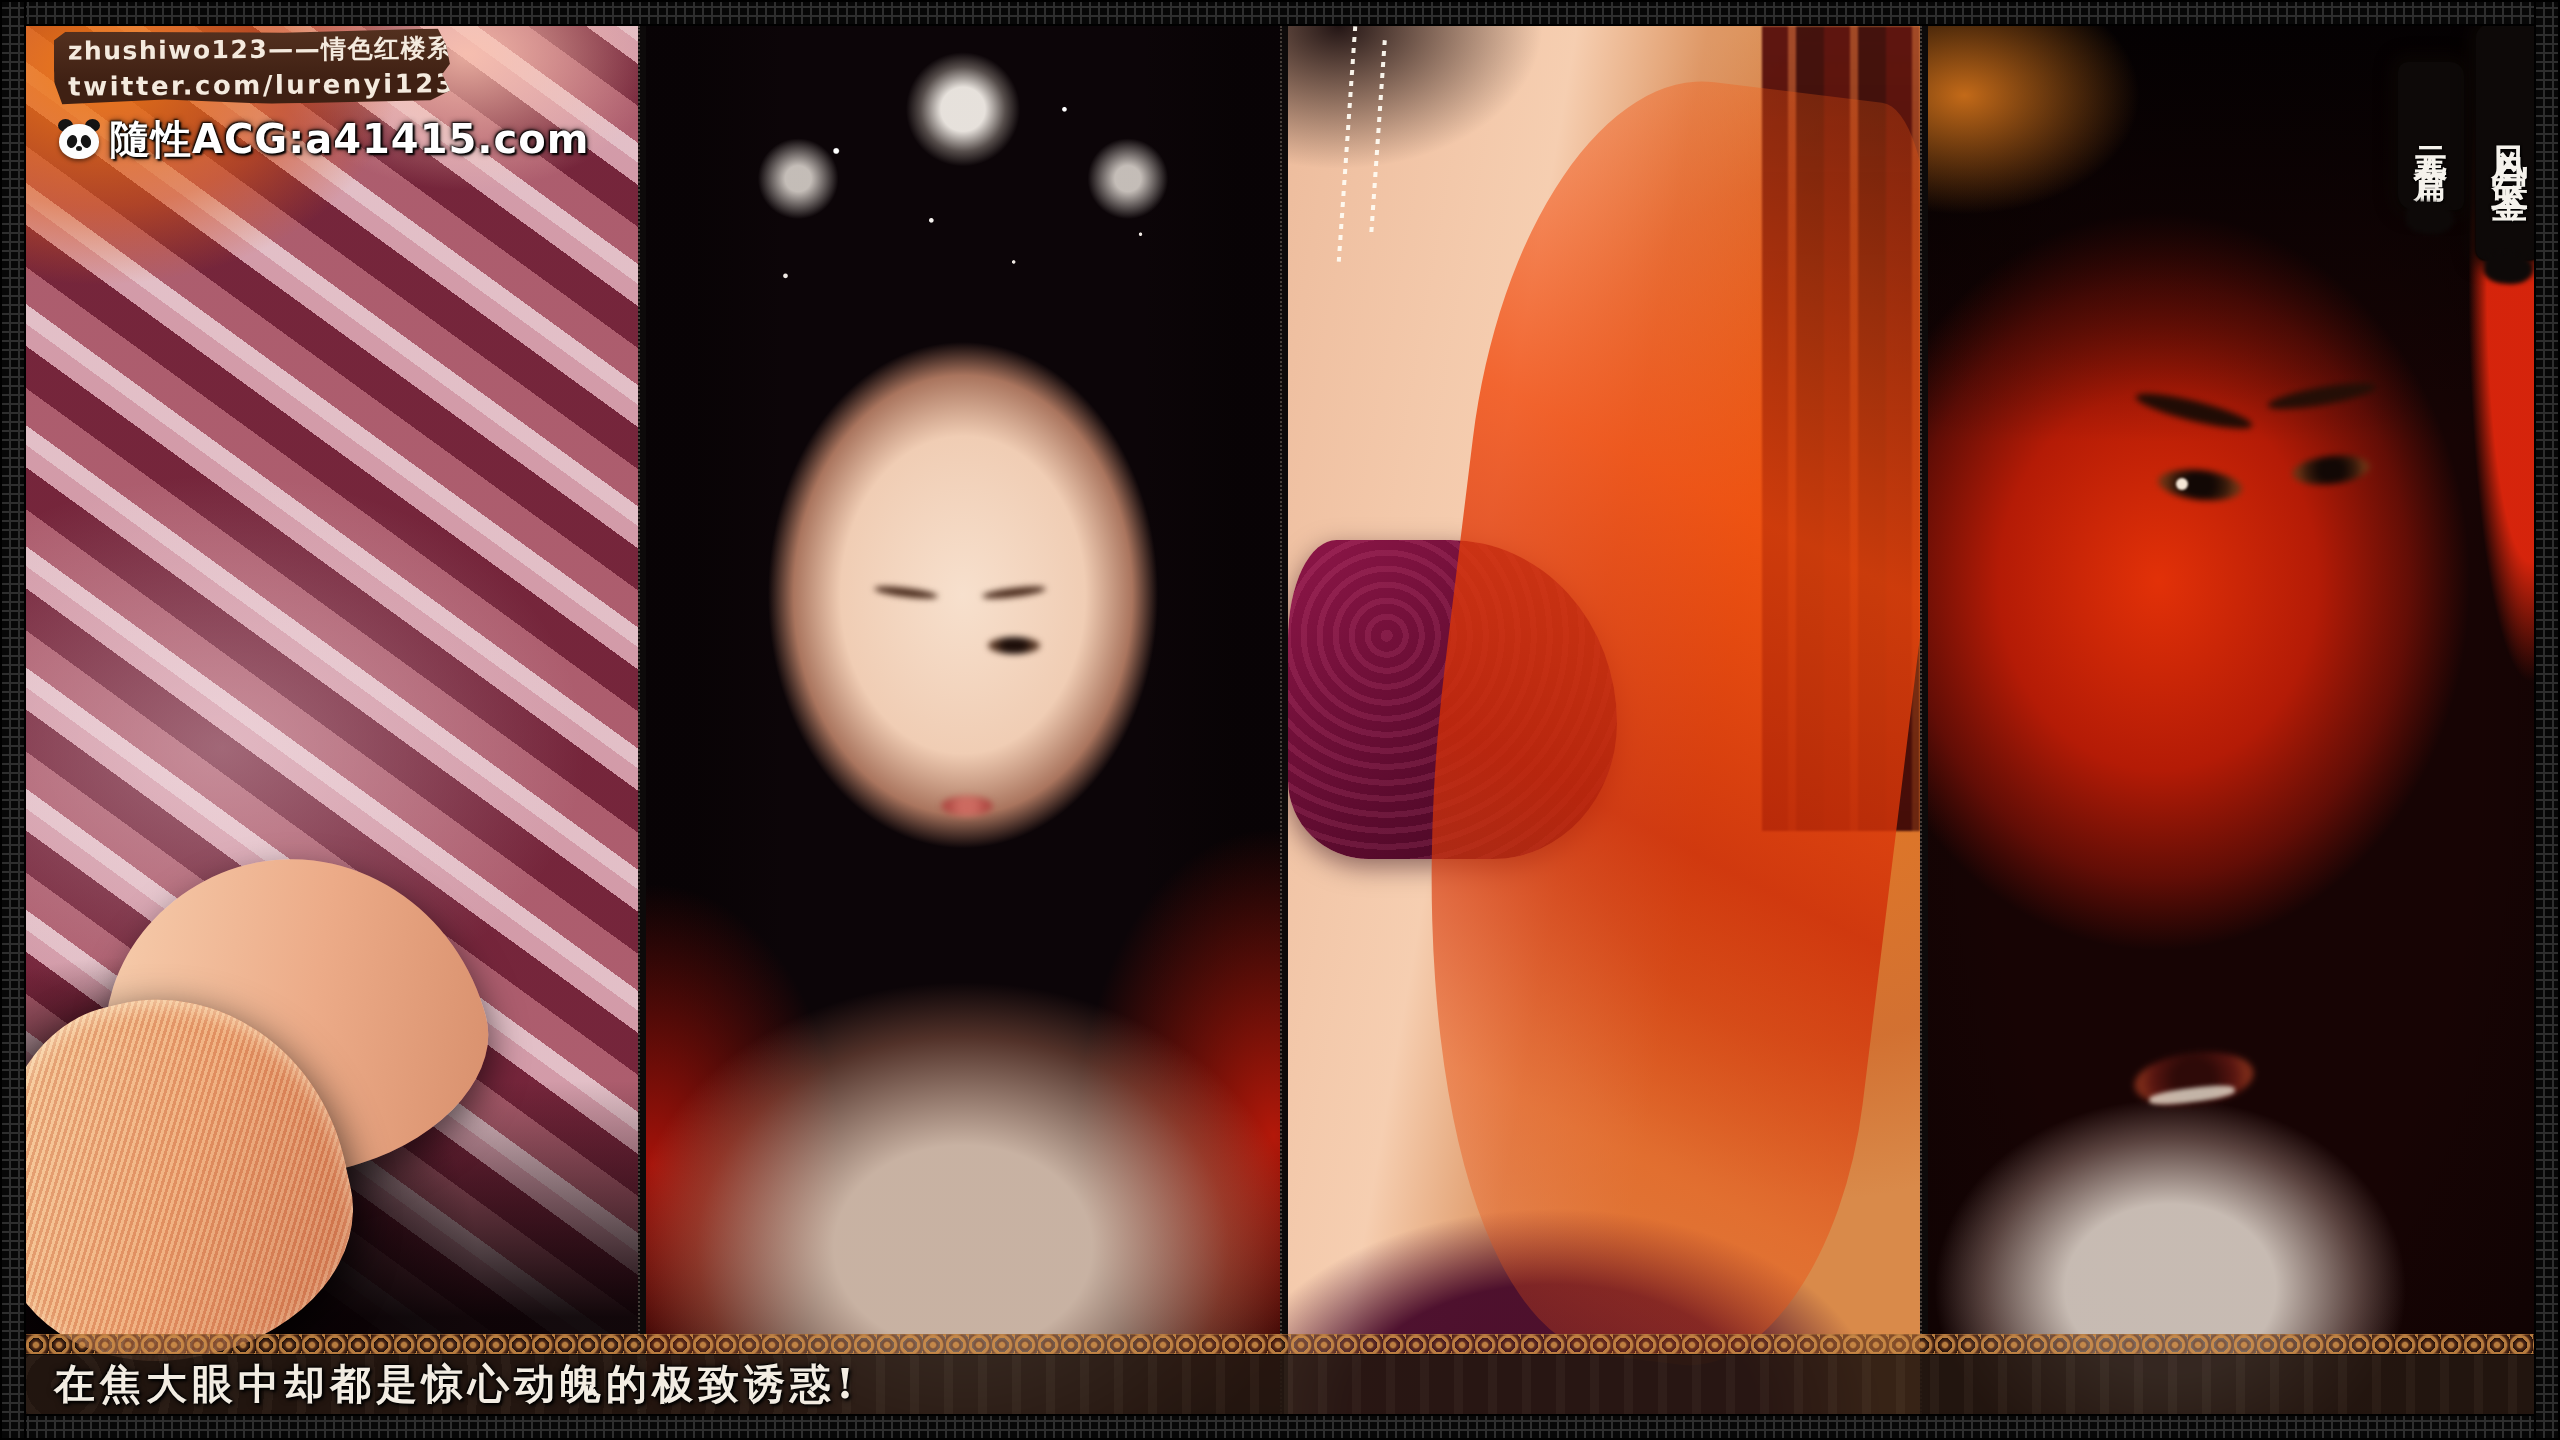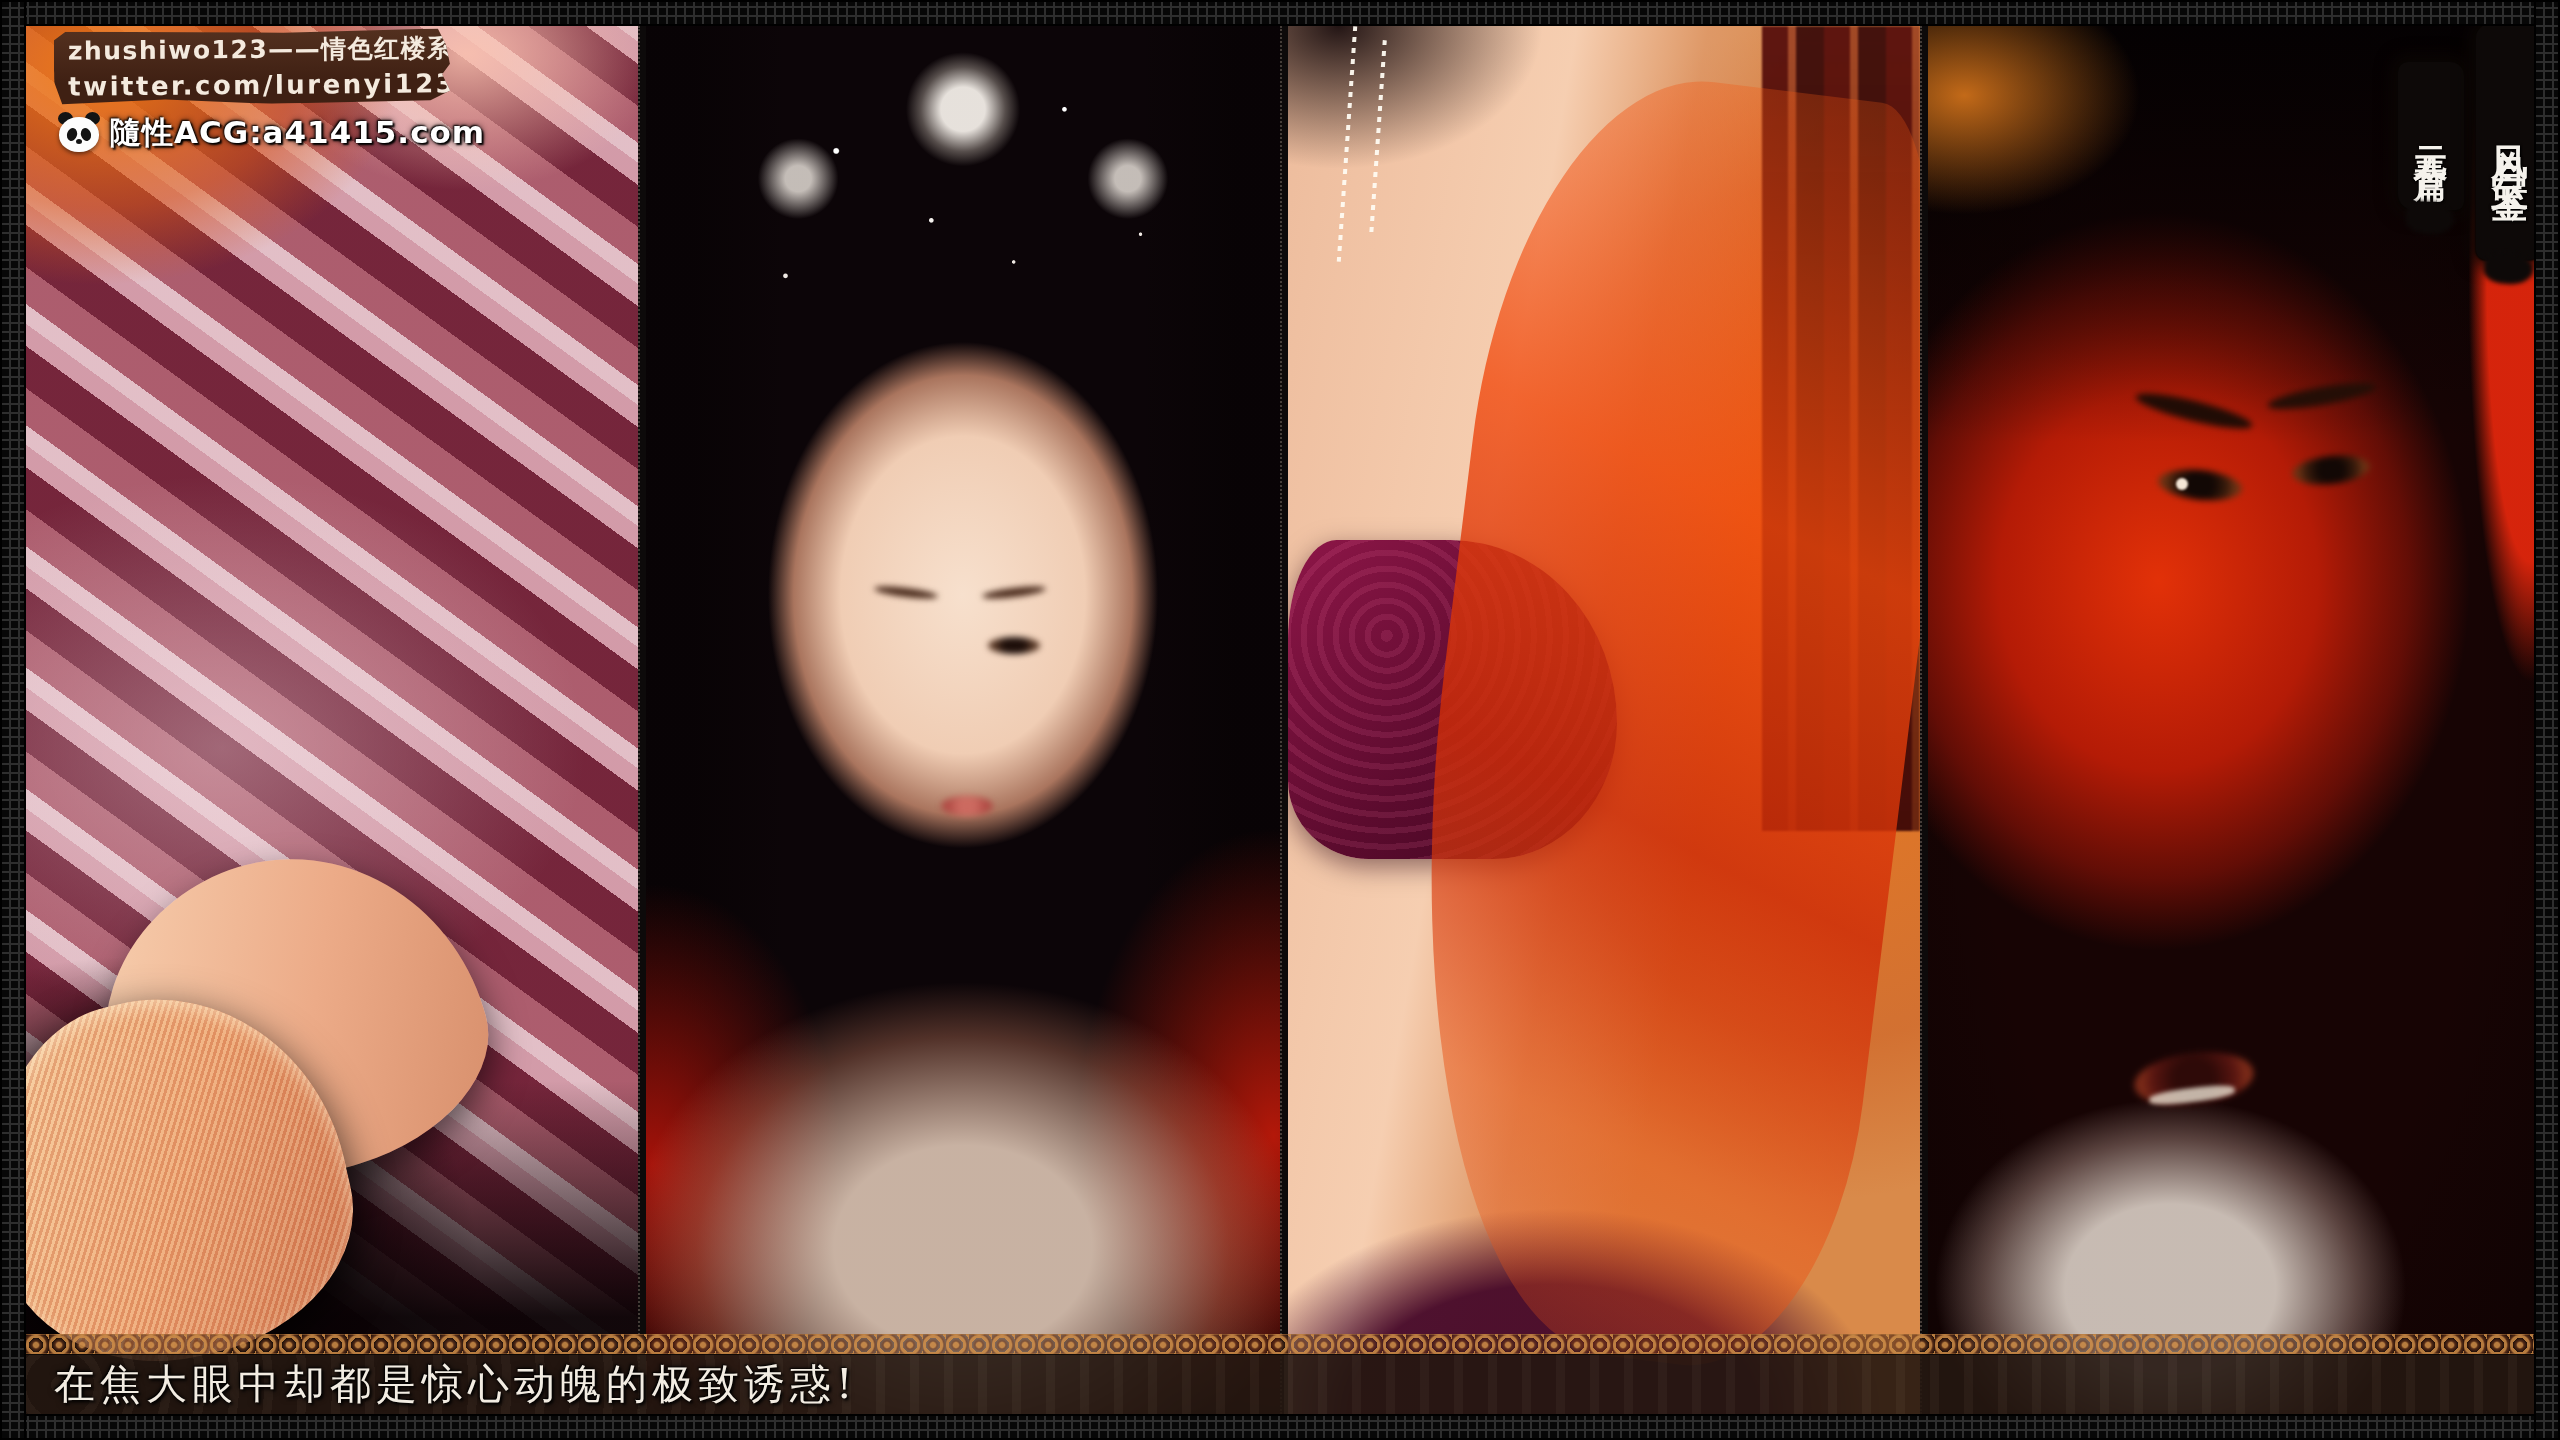--- a/index.html
+++ b/index.html
@@ -110,21 +110,21 @@
 
   
   .watermark-plate{position:absolute;left:28px;top:4px;width:396px;height:74px;z-index:6;
       background:linear-gradient(180deg,#53301f,#3f2013 70%);
       clip-path:polygon(0 12%,3% 0,58% 4%,97% 0,99% 22%,100% 48%,98% 62%,100% 84%,95% 97%,55% 100%,28% 93%,2% 98%,0 68%);
       transform:rotate(-.5deg);display:flex;flex-direction:column;justify-content:center;padding:2px 14px;box-sizing:border-box;}
   .wm-line1{font-size:25px;font-weight:bold;color:#f4ead e0;color:#f4eade;letter-spacing:1.5px;white-space:nowrap;}
   .wm-line2{font-size:26px;font-weight:bold;color:#f4eade;letter-spacing:2.5px;text-align:center;white-space:nowrap;}
   .wm-dot{display:inline-block;margin-left:26px;font-size:30px;}
   .site-row{position:absolute;left:30px;top:86px;z-index:6;display:flex;align-items:center;gap:8px;}
-  .site-text{font-size:31px;font-weight:bold;color:#fff;
+  .site-text{font-size:40px;font-weight:bold;color:#fff;
       text-shadow:2px 2px 2px #000,-1px -1px 2px #000,0 0 6px rgba(0,0,0,.9);letter-spacing:1px;}
   .panda{position:relative;width:46px;height:42px;}
   .panda i{position:absolute;display:block;}
   .panda .ear{width:15px;height:13px;background:#141414;border-radius:50%;top:0;}
   .panda .ear.l{left:2px;} .panda .ear.r{right:2px;}
   .panda .face{left:3px;top:5px;width:40px;height:35px;background:#fdfdfd;border-radius:50% 50% 48% 48%;box-shadow:0 2px 4px rgba(0,0,0,.5);}
   .panda .eyep{width:10px;height:13px;background:#141414;border-radius:50%;top:16px;}
   .panda .eyep.l{left:11px;transform:rotate(18deg);} .panda .eyep.r{right:11px;transform:rotate(-18deg);}
   .panda .nose{width:6px;height:5px;background:#141414;border-radius:50%;left:20px;top:27px;}
 
@@ -141,21 +141,21 @@
 
   .bottom-strip{position:absolute;left:0;top:1308px;width:100%;height:20px;z-index:7;
       background-color:rgba(52,30,18,.5);
       background-image:repeating-radial-gradient(circle at 10px 10px,rgba(208,142,72,.85) 0 2.5px,rgba(122,62,30,.55) 4px,rgba(122,62,30,0) 7px);
       background-size:23px 20px;
       border-top:1px solid rgba(182,122,62,.45);border-bottom:1px solid rgba(182,122,62,.45);box-sizing:border-box;}
   .caption-bar{position:absolute;left:0;top:1328px;width:100%;height:60px;z-index:8;
       background-color:rgba(37,23,17,.9);
       background-image:repeating-radial-gradient(circle at 34px 30px,rgba(255,230,200,.04) 0 9px,rgba(255,230,200,0) 9px 34px);
       display:flex;align-items:center;border-top:1px solid rgba(0,0,0,.65);box-sizing:border-box;}
-  .caption-text{margin-left:28px;font-family:"DejaVu Serif","Liberation Serif",serif;font-weight:normal;
+  .caption-text{margin-left:28px;font-family:"DejaVu Serif","Liberation Serif",serif;font-weight:bold;
       font-size:41px;color:#f2ece2;letter-spacing:5px;white-space:nowrap;
       text-shadow:2px 2px 3px #000,-1px -1px 2px #000,0 0 7px rgba(0,0,0,.85);}
 </style>
 </head>
 <body>
 
 <div class="page">
 
   <div class="frame top"></div>
   <div class="frame bottom"></div>

